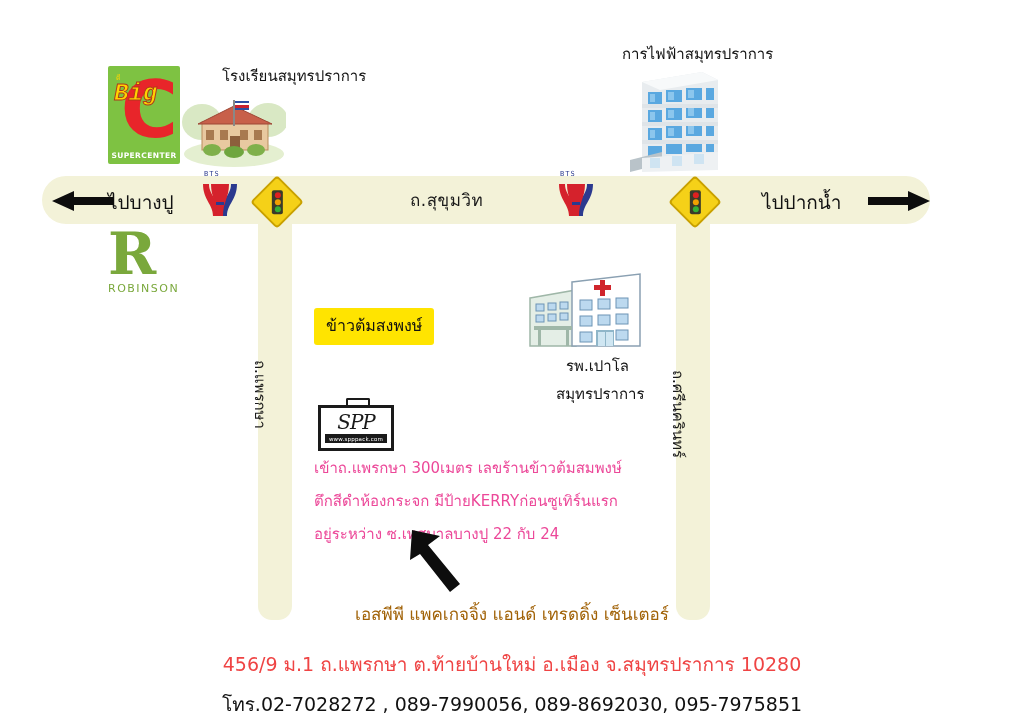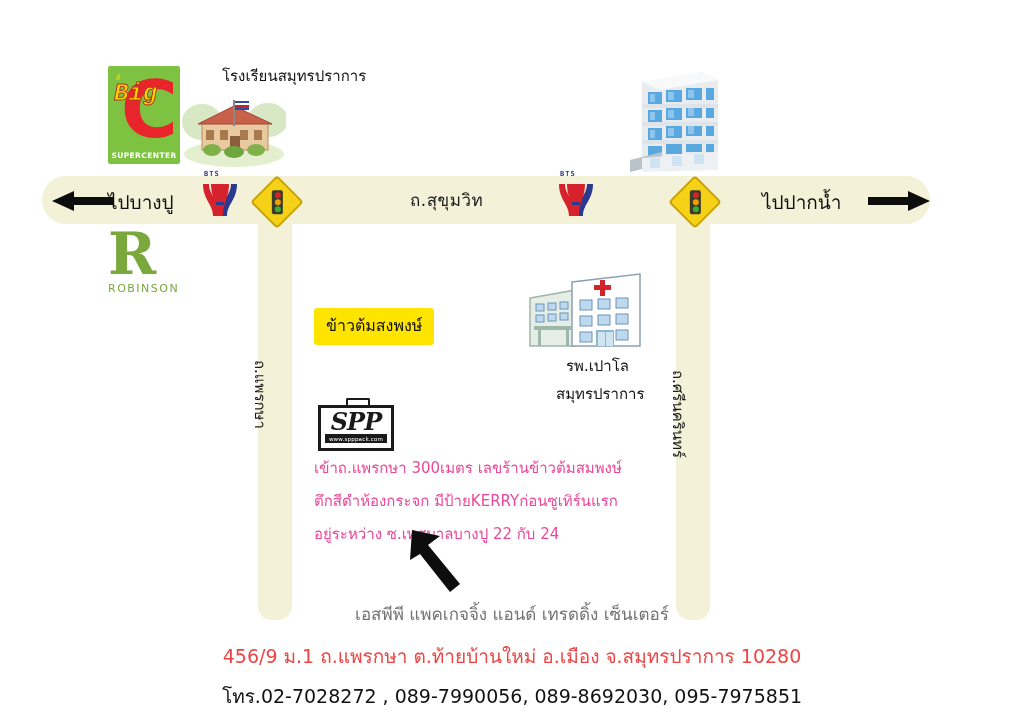--- a/index.html
+++ b/index.html
@@ -68,21 +68,21 @@
   .lamp.r{background:#e02020;}
   .lamp.y{background:#f0a000;}
   .lamp.g{background:#35b035;}
   #sign-left{left:258px;top:183px;}
   #sign-right{left:676px;top:183px;}
 
   
   .bts{position:absolute;width:40px;height:48px;}
   .bts .bts-word{
     position:absolute;top:0;left:4px;
-    font-size:7px;font-weight:bold;color:#2b3a8f;
+    font-size:7px;font-weight:normal;color:#2b3a8f;
     letter-spacing:1px;font-family:"DejaVu Sans Mono",monospace;
   }
   #bts-left{left:200px;top:170px;}
   #bts-right{left:556px;top:170px;}
 
   
   #bigc{
     position:absolute;left:108px;top:66px;width:72px;height:98px;
     background:#7ec242;border-radius:2px;overflow:hidden;
   }
@@ -147,42 +147,42 @@
   #spp-logo .handle{
     position:absolute;left:28px;top:0;width:20px;height:8px;
     border:2.5px solid #1a1a1a;border-bottom:none;border-radius:2px 2px 0 0;
   }
   #spp-logo .case{
     position:absolute;left:0;top:7px;width:76px;height:46px;
     border:3px solid #1a1a1a;box-sizing:border-box;background:#fff;
     display:flex;flex-direction:column;align-items:center;justify-content:center;
   }
   #spp-logo .spp-text{
-    font-size:24px;font-weight:bold;font-style:italic;color:#1a1a1a;
+    font-size:20px;font-weight:normal;font-style:italic;color:#1a1a1a;
     font-family:"DejaVu Serif",serif;letter-spacing:-1px;line-height:18px;
   }
   #spp-logo .spp-url{
     margin-top:3px;background:#1a1a1a;color:#fff;
     font-size:5.5px;padding:1.5px 4px;letter-spacing:.2px;
   }
 
   
   #directions{position:absolute;left:314px;top:456px;}
   #directions .line{
     font-size:15px;color:#ec4899;margin-bottom:9px;white-space:nowrap;
   }
 
   
   #pointer-arrow{position:absolute;left:408px;top:526px;width:66px;height:66px;}
 
   
   #footer{
     position:absolute;left:0;right:0;top:600px;text-align:center;
   }
-  #footer .f1{font-size:17px;color:#737373;margin-bottom:14px;}
+  #footer .f1{font-size:17px;color:#a16207;margin-bottom:22px;}
   #footer .f2{font-size:19px;color:#ef4444;margin-bottom:10px;}
   #footer .f3{font-size:19px;color:#111;}
 </style>
 </head>
 <body>
 
 <div id="map">
 
   <div class="road road-h"></div>
   <div class="road road-v left"></div>
@@ -311,20 +311,21 @@
       <rect x="14" y="44" width="76" height="4" fill="#dfe4e8"></rect>
       <rect x="14" y="62" width="76" height="4" fill="#dfe4e8"></rect>
       <rect x="14" y="80" width="76" height="4" fill="#dfe4e8"></rect>
       <polygon points="2,100 34,92 34,104 2,112" fill="#b9c3c9"></polygon>
       <polygon points="14,98 90,92 90,110 14,112" fill="#eef1f3"></polygon>
       <rect x="22" y="98" width="10" height="10" fill="#cfe4f2"></rect>
       <rect x="44" y="96" width="10" height="10" fill="#cfe4f2"></rect>
       <rect x="66" y="94" width="10" height="10" fill="#cfe4f2"></rect>
     </svg>
   </div>
+  <div class="place-label" id="label-pea">การไฟฟ้าสมุทรปราการ</div>
 
   <div id="hospital">
     <svg width="118" height="80" viewBox="0 0 118 80">
       <polygon points="2,26 48,18 48,74 2,74" fill="#e4eee6" stroke="#9fb7a8" stroke-width="1.5"></polygon>
       <polygon points="44,10 112,2 112,74 44,74" fill="#ffffff" stroke="#8aa0b2" stroke-width="1.5"></polygon>
       <g fill="#d0252c">
         <rect x="72" y="8" width="5" height="16"></rect>
           <rect x="66" y="13" width="17" height="5"></rect>
       </g>
       <g fill="#bcd9ef" stroke="#6d94b5" stroke-width="1">

